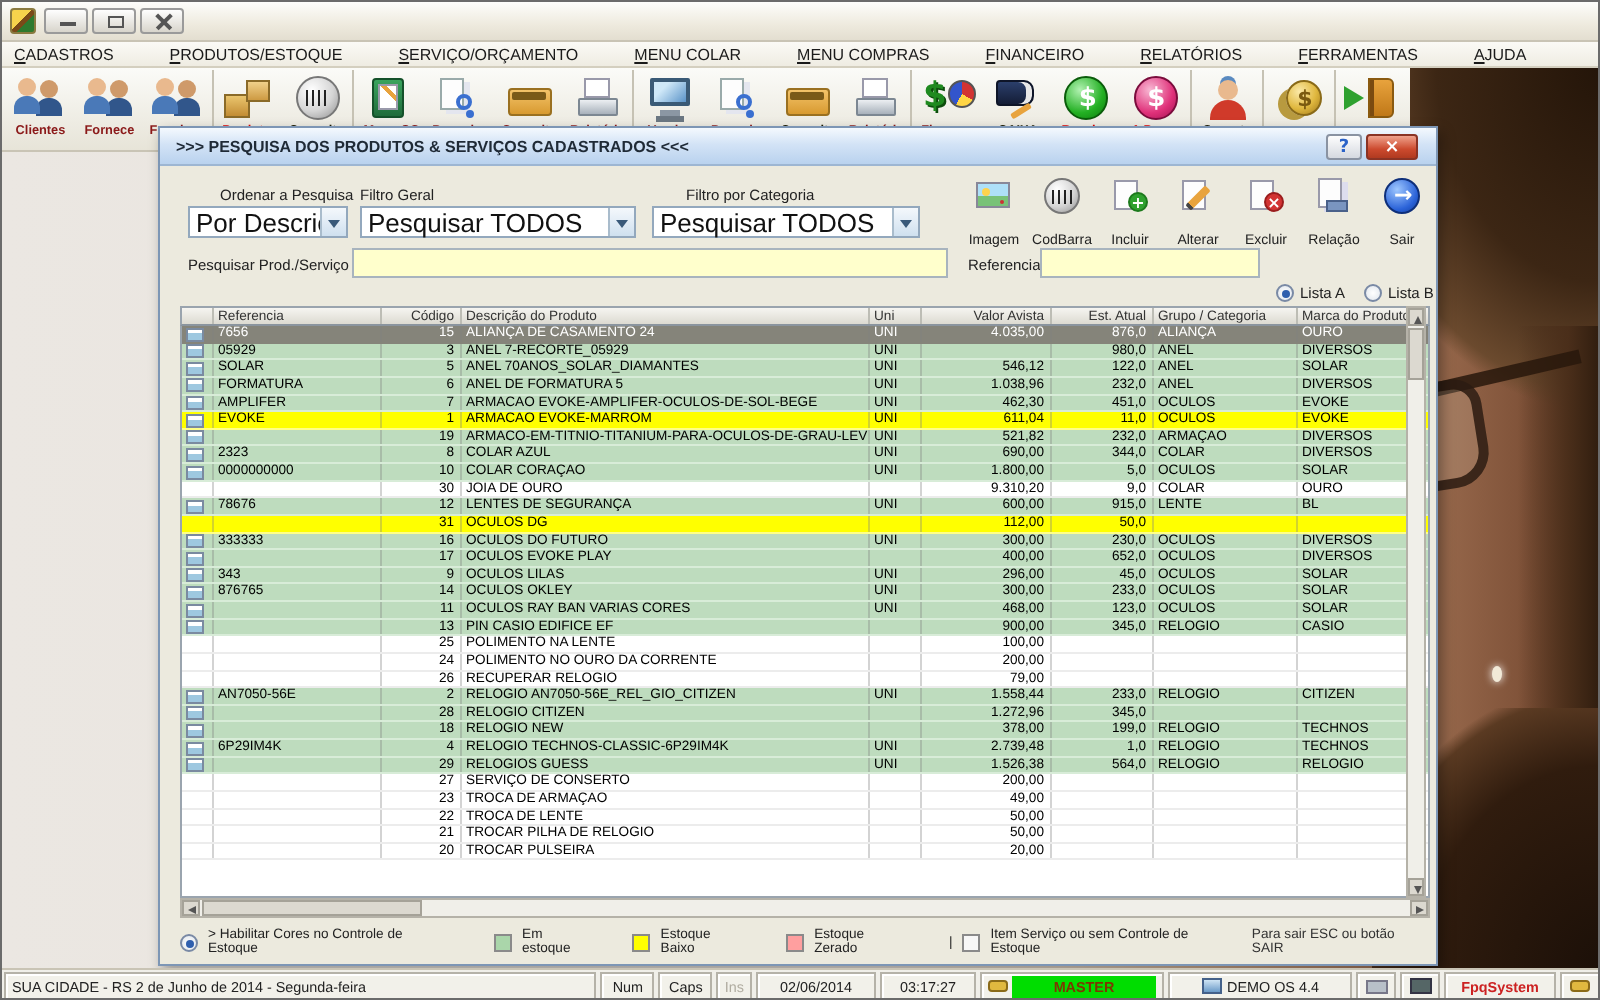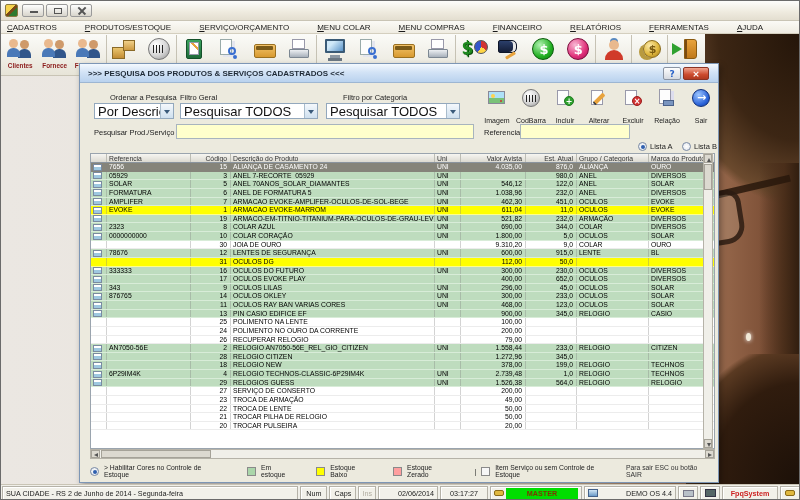--- a/index.html
+++ b/index.html
@@ -192,22 +192,22 @@
   .sw-green{background:#aad6aa;} .sw-yellow{background:#ffff00;} .sw-pink{background:#ff9f9f;} .sw-white{background:#f7f7f7;}
   .leg-gap{margin-left:14px;}
   .leg-exit{margin-left:auto;color:#333;}
 
   
   .statusbar{position:absolute;left:0;top:483px;width:800px;height:17px;z-index:60;background:#f0efe9;
     border-top:1px solid #c9c4b5;display:flex;align-items:stretch;padding:1px;gap:2px;font-size:7.2px;color:#222;}
   .sb-seg{border:1px solid #b5b2a8;background:#f2f1ea;box-shadow:inset 1px 1px 0 #fff;
     display:flex;align-items:center;padding:0 3px;white-space:nowrap;overflow:hidden;}
   .sb-wide{flex:1;} .sb-xs{width:27px;justify-content:center;} .sb-dim{color:#b0aca0;}
-  .sb-date{width:60px;justify-content:flex-end;} .sb-time{width:48px;justify-content:center;}
-  .sb-master{width:92px;} .sb-demo{width:92px;justify-content:space-between;}
+  .sb-date{width:60px;justify-content:center;} .sb-time{width:48px;justify-content:center;}
+  .sb-master{width:92px;} .sb-demo{width:92px;justify-content:center;}
   .sb-ico{width:20px;justify-content:center;} .sb-brand{width:56px;justify-content:center;color:#cc2222;font-weight:bold;}
   .sb-master .sb-text{flex:1;text-align:center;background:#00dd00;font-weight:bold;color:#7b3800;margin-left:2px;height:11px;line-height:11px;}
   .sb-icon{display:none;}
   .si-key,.si-key2{display:inline-block;width:10px;height:6px;background:#e0b83f;border:1px solid #8a6a18;border-radius:2px;}
   .si-pc{display:inline-block;width:10px;height:8px;background:linear-gradient(#cfe4f4,#6a9ac8);border:1px solid #44618a;margin-right:3px;}
   .si-printer{display:inline-block;width:11px;height:7px;background:#b8c0c8;border:1px solid #778;}
   .si-net{display:inline-block;width:11px;height:8px;background:#566;border:1px solid #334;}
 </style>
 </head>
 <body>

